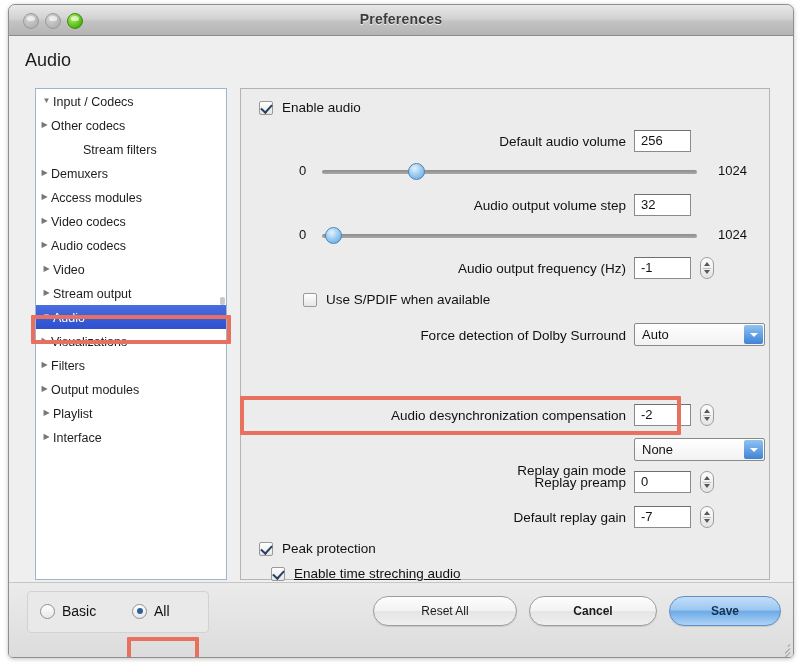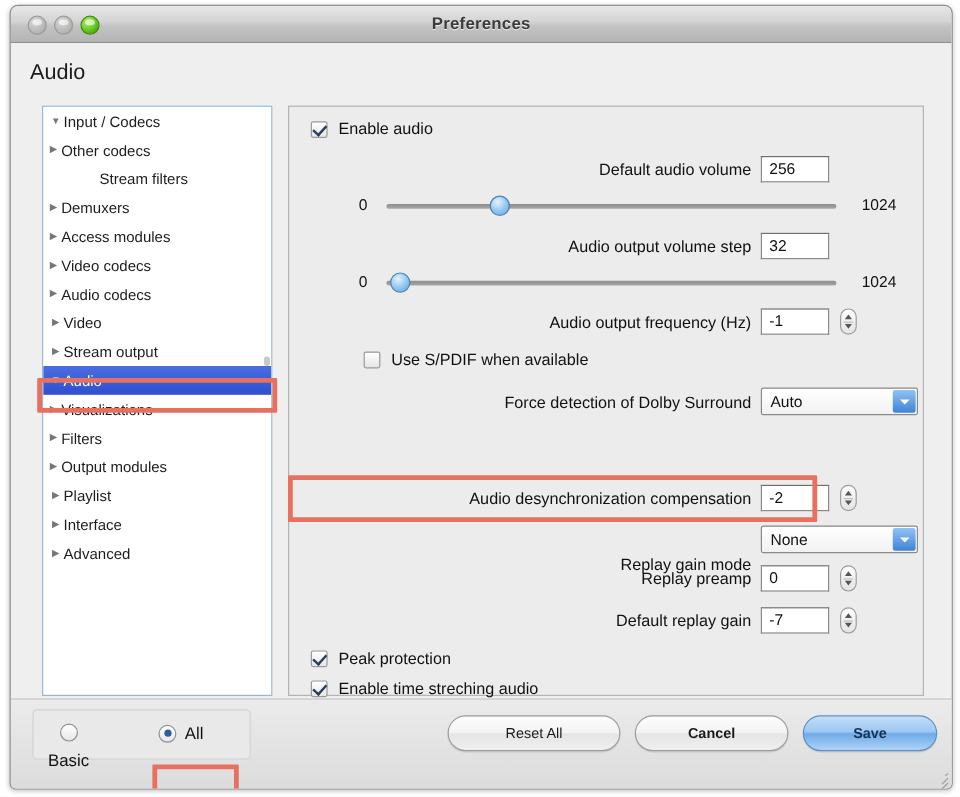--- a/index.html
+++ b/index.html
@@ -414,21 +414,20 @@
           <div class="tree-item lvl1"><span class="tw">▶</span><span class="lbl">Video codecs</span></div>
           <div class="tree-item lvl1"><span class="tw">▶</span><span class="lbl">Audio codecs</span></div>
           <div class="tree-item lvl0"><span class="tw">▶</span><span class="lbl">Video</span></div>
           <div class="tree-item lvl0"><span class="tw">▶</span><span class="lbl">Stream output</span></div>
           <div class="tree-item lvl0 selected"><span class="tw">▼</span><span class="lbl">Audio</span></div>
           <div class="tree-item lvl1"><span class="tw">▶</span><span class="lbl">Visualizations</span></div>
           <div class="tree-item lvl1"><span class="tw">▶</span><span class="lbl">Filters</span></div>
           <div class="tree-item lvl1"><span class="tw">▶</span><span class="lbl">Output modules</span></div>
           <div class="tree-item lvl0"><span class="tw">▶</span><span class="lbl">Playlist</span></div>
           <div class="tree-item lvl0"><span class="tw">▶</span><span class="lbl">Interface</span></div>
-          <div class="tree-item lvl0"><span class="tw">▶</span><span class="lbl">Advanced</span></div>
         </div>
       <div id="sidebar-scroll-nub"></div>
     </div>
 
     <div id="pane">
 
       <div class="cb-row" style="left:18px; top:11px;">
         <span class="checkbox checked"></span>
         <span>Enable audio</span>
       </div>
@@ -500,33 +499,33 @@
         <span class="up"></span>
           <span class="mid"></span>
           <span class="dn"></span>
       </div>
 
       <div class="cb-row" style="left:18px; top:452px;">
         <span class="checkbox checked"></span>
         <span>Peak protection</span>
       </div>
 
-      <div class="cb-row" style="left:18px; top:477px;">
+      <div class="cb-row" style="left:30px; top:477px;text-decoration:underline;">
         <span class="checkbox checked"></span>
         <span>Enable time streching audio</span>
       </div>
 
     </div>
 
     <div class="anno" id="anno-sidebar-audio"></div>
     <div class="anno" id="anno-desync"></div>
 
     <div id="bottom">
       <div id="mode-group">
-        <div class="radio-item" style="left:12px;flex-direction:column;">
+        <div class="radio-item" style="left:12px;">
           <span class="radio"></span>
           <span>Basic</span>
         </div>
         <div class="radio-item" style="left:104px;">
           <span class="radio on"></span>
           <span>All</span>
         </div>
       </div>
 
       <div class="btn" id="btn-reset">Reset All</div>

